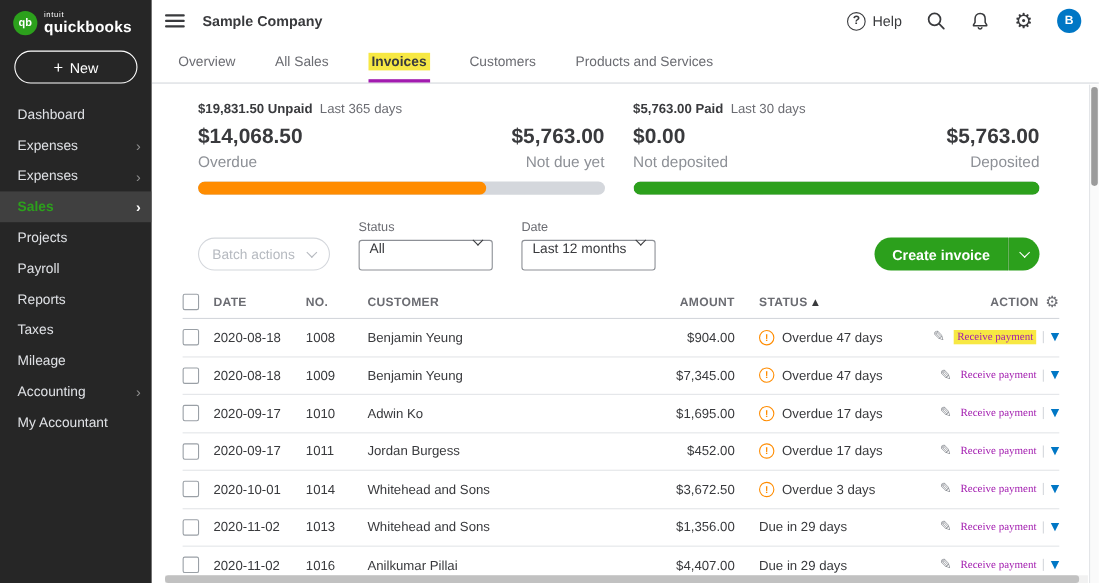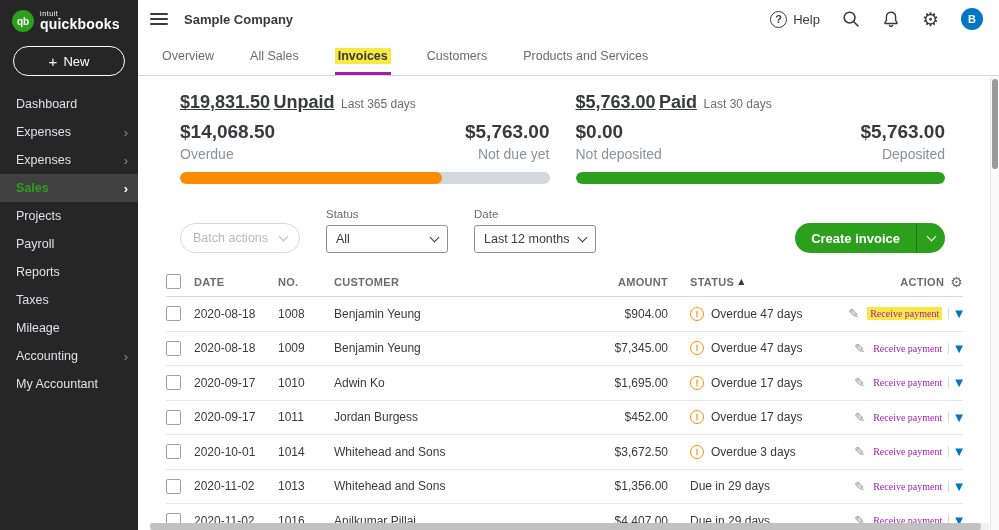--- a/index.html
+++ b/index.html
@@ -44,39 +44,39 @@
   .tabs { display:flex; gap:36px; padding-left:24px; border-bottom:1px solid #d4d7dc;
     height:38px; align-items:flex-end; }
   .tab { font-size:12.5px; color:#6b6c72; padding-bottom:12px; cursor:pointer; }
   .tab.active { color:#393a3d; font-weight:bold; border-bottom:3px solid #a21caf; padding-bottom:9px; }
   .hl-yellow { background:#f7e843; padding:1px 3px; }
 
   
   .stats { display:flex; gap:26px; padding:16px 54px 0 42px; }
   .stat-col { flex:1; }
   .stat-top { font-size:12px; color:#6b6c72; margin-bottom:8px; }
-  .stat-top b { color:#393a3d; font-size:18px;text-decoration:underline; }
+  .stat-top b { color:#393a3d; font-size:12px; }
   .stat-amounts { display:flex; justify-content:space-between; margin-bottom:10px; }
   .amt-big { font-size:19px; font-weight:bold; color:#393a3d; }
   .amt-label { font-size:14px; color:#8d9096; margin-top:3px; }
   .right-align { text-align:right; }
   .bar { height:12px; border-radius:6px; background:#d4d7dc; overflow:hidden; }
   .bar-fill { height:100%; border-radius:6px; }
   .bar-fill.orange { background:#ff8c00; }
   .bar-fill.green { background:#2ca01c; }
 
   
   .filters { display:flex; align-items:flex-end; padding:24px 54px 0 42px; gap:26px; }
   .batch-btn { height:30px; min-width:120px; border:1px solid #d4d7dc; border-radius:15px; background:#fff;
     color:#b6bac0; font-size:12.5px; display:flex; align-items:center; justify-content:space-between;
     padding:0 12px; cursor:default; gap:10px; }
   .filter-group { display:flex; flex-direction:column; gap:5px; }
   .filter-label { font-size:11.5px; color:#6b6c72; }
   .select { height:28px; border:1px solid #8d9096; border-radius:3px; background:#fff; font-size:12.5px;
-    color:#393a3d; display:flex; align-items:center; justify-content:space-between; padding:0 9px;
+    color:#393a3d; display:flex; align-items:flex-start; justify-content:space-between; padding:0 9px;
     cursor:pointer; gap:10px; }
   .select.status { min-width:122px; }
   .select.date { min-width:112px; }
   .chev { width:7px; height:7px; border-right:1.6px solid currentColor; border-bottom:1.6px solid currentColor;
     transform:rotate(45deg); display:inline-block; margin-top:-4px; }
   .create-wrap { margin-left:auto; display:flex; cursor:pointer; }
   .create-main { background:#2ca01c; color:#fff; font-size:13px; font-weight:bold; height:30px;
     display:flex; align-items:center; padding:0 16px; border-radius:15px 0 0 15px;
     border-right:1px solid #1f7a12; }
   .create-caret { background:#2ca01c; width:28px; border-radius:0 15px 15px 0; display:flex;

